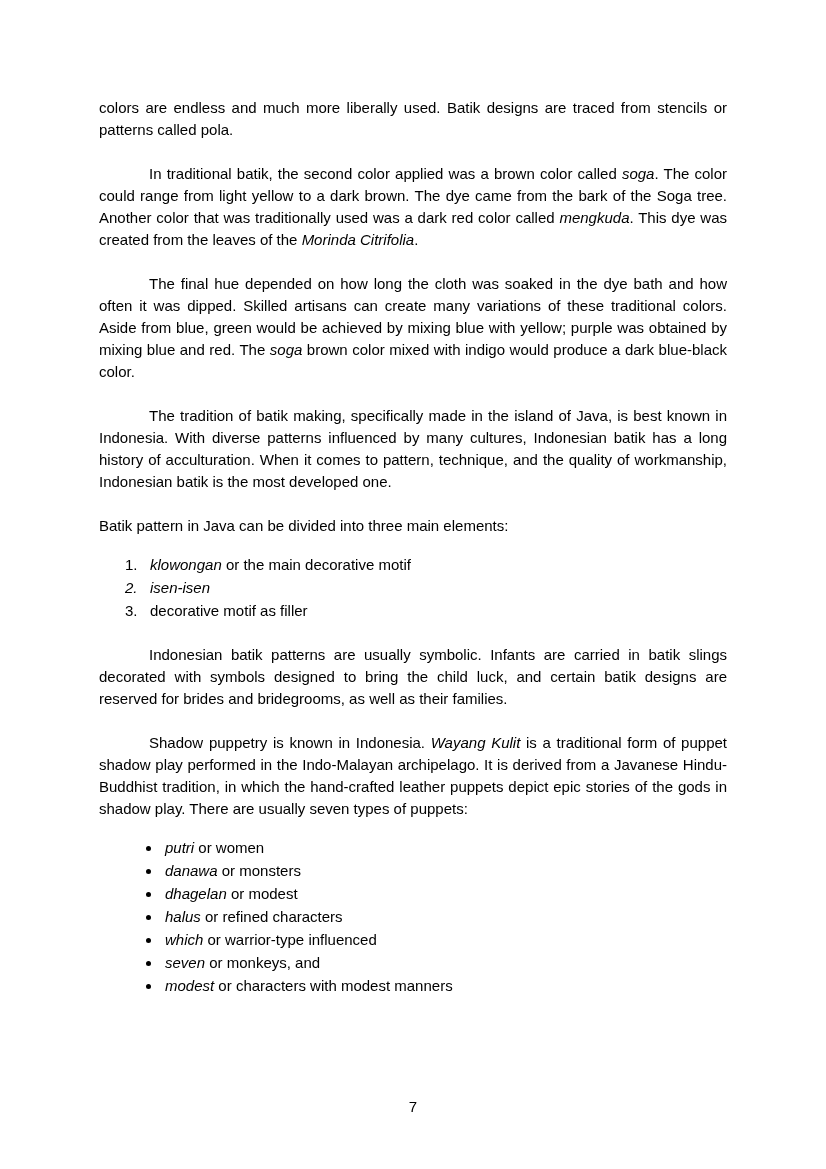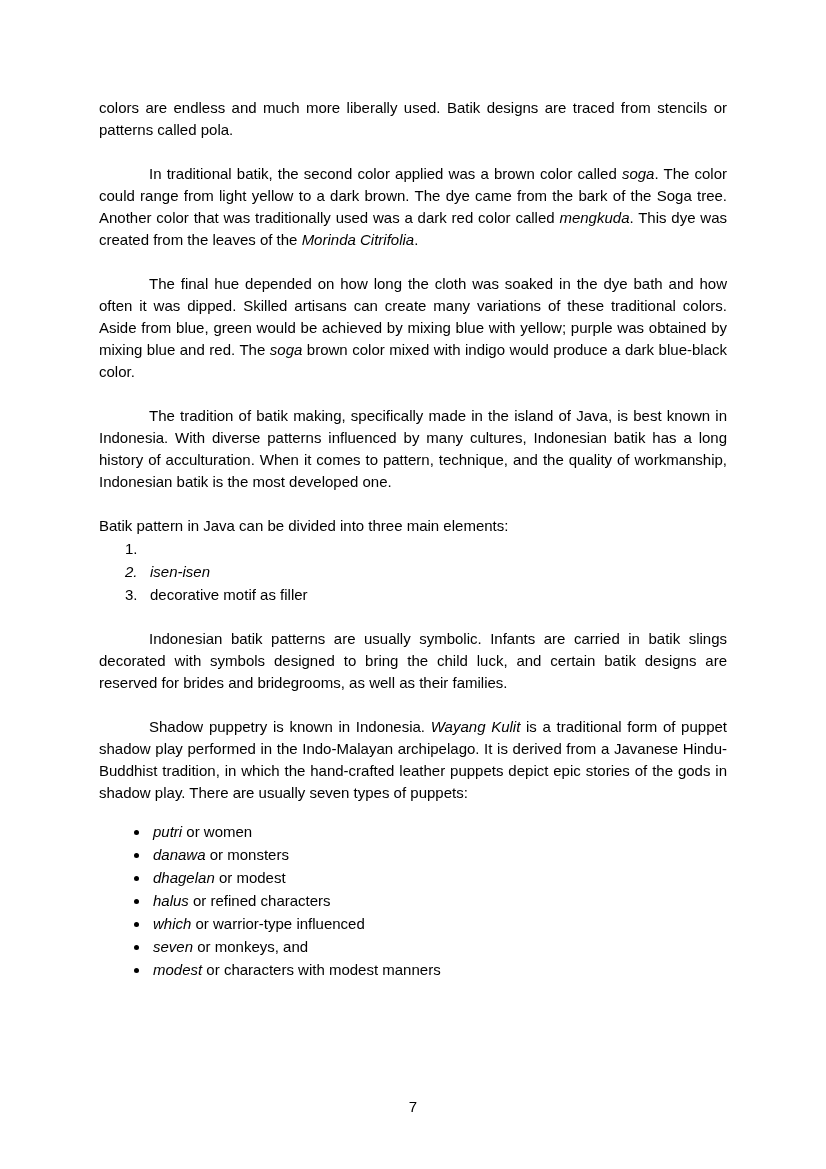--- a/index.html
+++ b/index.html
@@ -24,21 +24,21 @@
   p.para {
     margin: 0 0 22px 0;
   }
   p.justify {
     text-align: justify;
   }
   p.indent {
     text-indent: 50px;
   }
   p.intro {
-    margin-bottom: 0;
+    margin-bottom: 16px;
   }
   p.attached {
     margin-bottom: 16px;
   }
   em {
     font-style: italic;
   }
   ol.numbered {
     list-style: none;
     margin: 0 0 22px 0;
@@ -46,21 +46,21 @@
   }
   ol.numbered li {
     display: flex;
     line-height: 23px;
   }
   ol.numbered .marker {
     flex: 0 0 25px;
     margin-left: 26px;
   }
   ul.bullets {
-    margin: 0;
+    margin: 12px;
     padding: 0 0 0 51px;
     list-style: disc outside;
   }
   ul.bullets li {
     line-height: 23px;
     padding-left: 3px;
   }
   .page-number {
     position: absolute;
     top: 1096px;
@@ -80,20 +80,21 @@
 
   <p class="para justify indent"><span>The final hue depended on how long the cloth was soaked in the dye bath and how often it was dipped. Skilled artisans can create many variations of these traditional colors. Aside from blue, green would be achieved by mixing blue with yellow; purple was obtained by mixing blue and red. The </span><em>soga</em><span> brown color mixed with indigo would produce a dark blue-black color.</span></p>
 
   <p class="para justify indent"><span>The tradition of batik making, specifically made in the island of Java, is best known in Indonesia. With diverse patterns influenced by many cultures, Indonesian batik has a long history of acculturation. When it comes to pattern, technique, and the quality of workmanship, Indonesian batik is the most developed one.</span></p>
 
   <p class="para intro"><span>Batik pattern in Java can be divided into three main elements:</span></p>
 
   <ol class="numbered">
     <li>
       <span class="marker"><span>1.</span></span>
+      <span class="li-text"><em>klowongan</em><span> or the main decorative motif</span></span>
     </li>
     <li>
       <span class="marker"><em>2.</em></span>
       <span class="li-text"><em>isen-isen</em></span>
     </li>
     <li>
       <span class="marker"><span>3.</span></span>
       <span class="li-text"><span>decorative motif as filler</span></span>
     </li>
   </ol>

